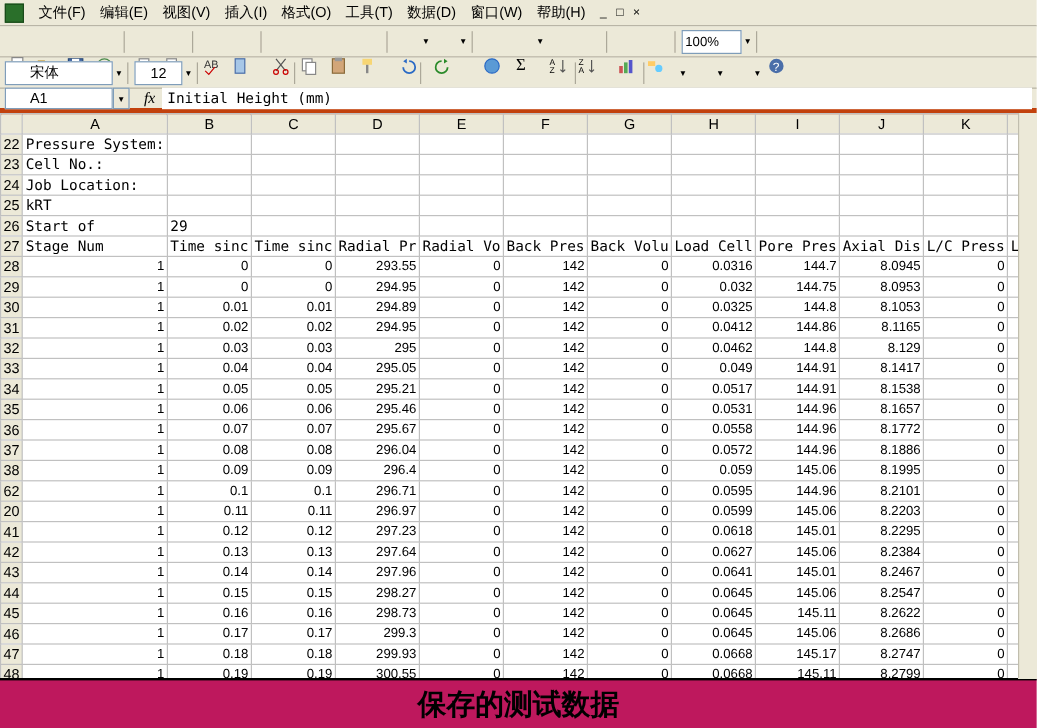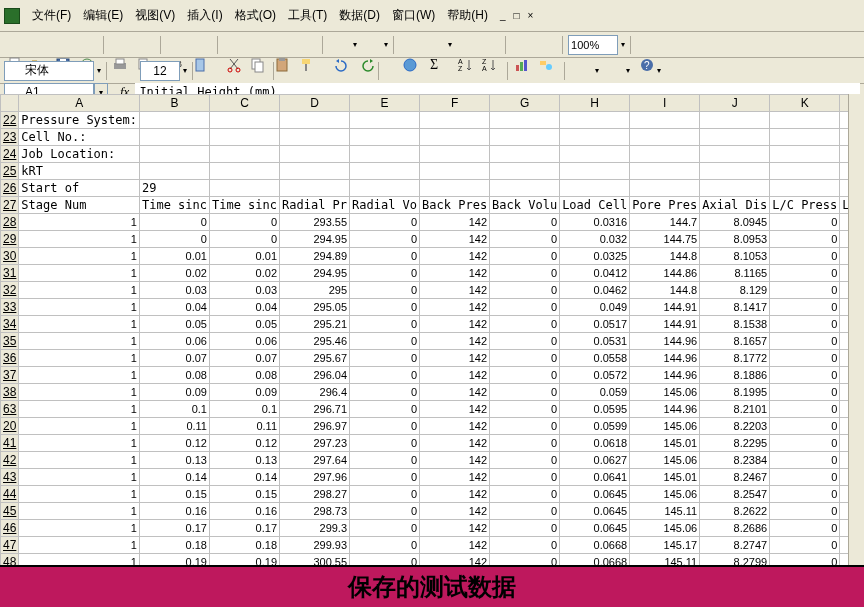--- a/index.html
+++ b/index.html
@@ -1,38 +1,38 @@
 <!DOCTYPE html>
 <html><head>
 <meta charset="utf-8">
 <style>
 * { margin:0; padding:0; box-sizing:border-box; }
 body { font-family:"SimSun","宋体",sans-serif; font-size:12px; background:#fff; width:864px; height:607px; overflow:hidden; position:relative; }
-.menubar { display:flex; align-items:center; height:32px; background:#ece9d8; border-bottom:1px solid #aca899; padding:0 4px; }
+.menubar { display:flex; align-items:center; height:22px; background:#ece9d8; border-bottom:1px solid #aca899; padding:0 4px; }
 .menubar .doc-icon { width:16px; height:16px; background:#2a6f2a; margin-right:6px; border:1px solid #1a4a1a; }
 .menubar .menu-item { padding:2px 6px; cursor:default; }
 .menubar .help-box { margin-left:auto; width:150px; height:18px; border:1px solid #7f9db9; background:#fff; color:#aca899; font-size:11px; padding:1px 4px; }
 .menubar .win-ctrl { font-size:10px; margin-left:4px; padding:0 2px; cursor:default; }
 .toolbar { display:flex; align-items:center; height:26px; background:#ece9d8; border-bottom:1px solid #aca899; padding:0 4px; gap:2px; }
 .tb-btn { width:22px; height:22px; display:flex; align-items:center; justify-content:center; border:1px solid transparent; cursor:default;margin-top:40px; }
 .tb-sep { width:1px; height:18px; background:#aca899; margin:0 3px; }
 .tb-icon { width:16px; height:16px; }
 .font-name { width:90px; height:20px; border:1px solid #7f9db9; background:#fff; padding:0 20px; font-size:12px; }
-.font-size { width:40px; height:20px; border:1px solid #7f9db9; background:#fff; padding:0 4px; font-size:12px; text-align:center;margin-left:28px; }
+.font-size { width:40px; height:20px; border:1px solid #7f9db9; background:#fff; padding:0 4px; font-size:12px; text-align:center; }
 .zoom-box { width:50px; height:20px; border:1px solid #7f9db9; background:#fff; padding:0 2px; font-size:11px; }
 .drop-arrow { font-size:8px; margin-left:1px; cursor:default; }
 .formula-bar { display:flex; align-items:center; height:22px; background:#ece9d8; border-bottom:6px solid #c2410c; padding:0 4px; }
 .name-box { width:90px; height:18px; border:1px solid #7f9db9; background:#fff; padding:0 6px 0 20px; font-size:12px; display:flex; align-items:center; }
 .nb-drop { width:14px; height:18px; border:1px solid #7f9db9; background:#ece9d8; display:flex; align-items:center; justify-content:center; font-size:8px; cursor:default; }
 .fx { font-style:italic; font-family:serif; margin:0 6px 0 12px; font-size:13px; }
 .formula-input { flex:1; height:18px; border:none; background:#fff; padding:0 4px; font-size:12px; font-family:monospace; }
 .sheet-area { position:absolute; top:94px; left:0; right:0; bottom:42px; overflow:auto; }
 .grid { border-collapse:collapse; table-layout:fixed; font-size:12px; }
 .grid th, .grid td { border:1px solid #c0c0c0; height:17px; padding:0 2px; overflow:hidden; white-space:nowrap; }
-.row-hdr { width:25px; background:#ece9d8; text-align:center; font-weight:normal; border-color:#aca899;text-decoration:underline; }
+.row-hdr { width:25px; background:#ece9d8; text-align:center; font-weight:normal; border-color:#aca899; }
 .col-hdr { background:#ece9d8; text-align:center; font-weight:normal; border-color:#aca899; }
 .grid td { text-align:right; font-family:Arial,sans-serif; font-size:11px; }
 .grid td.text-cell { text-align:left; font-family:"SimSun",monospace; font-size:12px; }
 .corner { width:25px; background:#ece9d8; border-color:#aca899; }
 .caption-bar { position:absolute; left:0; right:0; bottom:0; height:42px; background:#be185d; border-top:2px solid #000; display:flex; align-items:center; justify-content:center; font-family:"SimSun","宋体",serif; font-size:24px; font-weight:bold; }
 .scroll-track { position:absolute; right:0; top:94px; bottom:42px; width:16px; background:#ece9d8; border-left:1px solid #aca899; }
 </style>
 </head>
 <body>
 
@@ -568,21 +568,21 @@
           <td>0</td>
           <td>142</td>
           <td>0</td>
           <td>0.059</td>
           <td>145.06</td>
           <td>8.1995</td>
           <td>0</td>
           <td>0</td>
         </tr>
         <tr>
-          <th class="row-hdr">63</th>
+          <th class="row-hdr">62</th>
           <td>1</td>
           <td>0.1</td>
           <td>0.1</td>
           <td>296.71</td>
           <td>0</td>
           <td>142</td>
           <td>0</td>
           <td>0.0595</td>
           <td>144.96</td>
           <td>8.2101</td>

